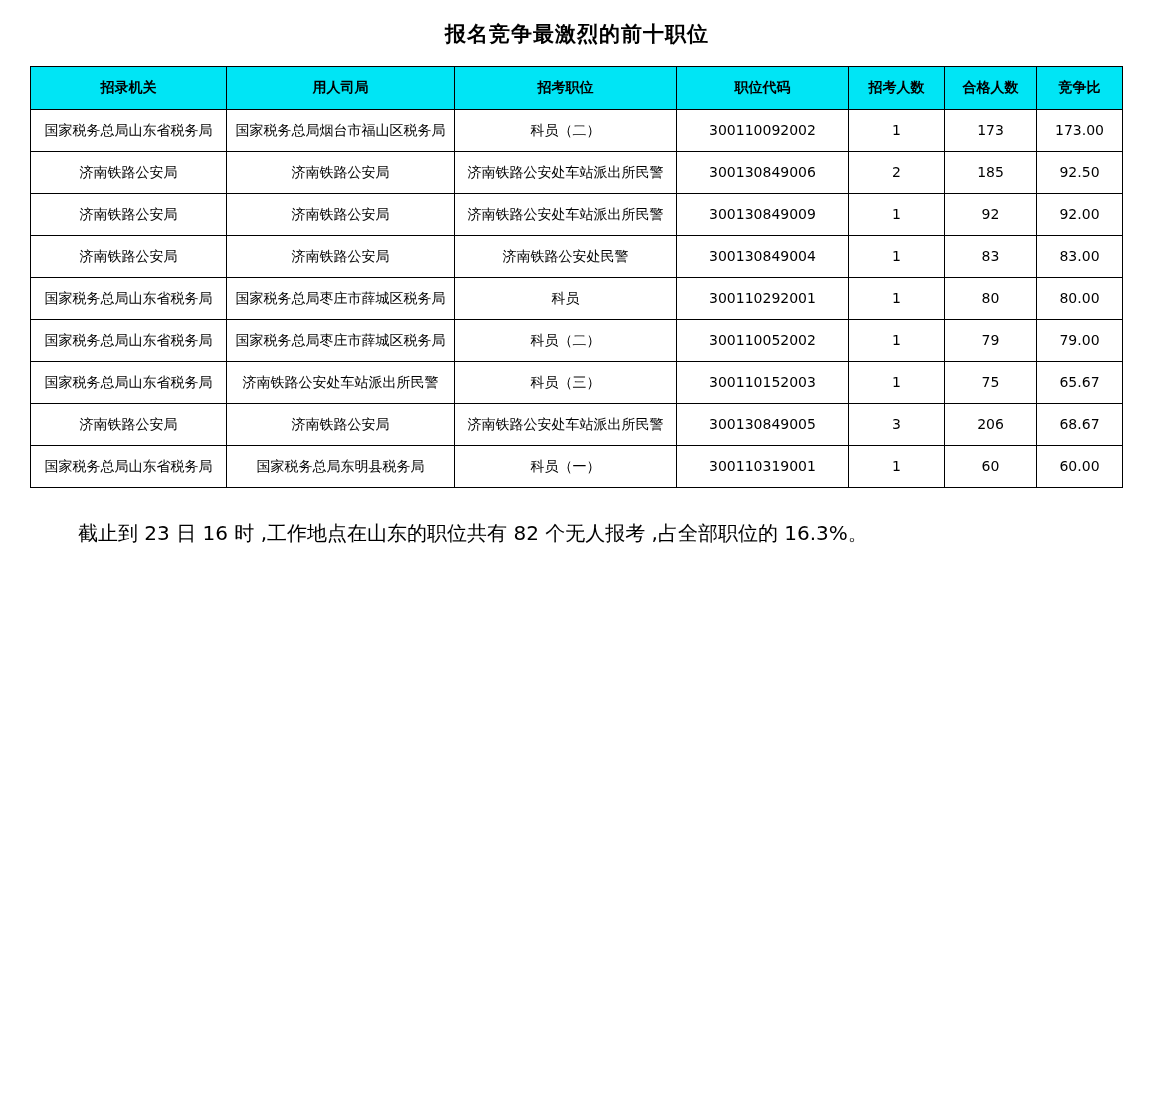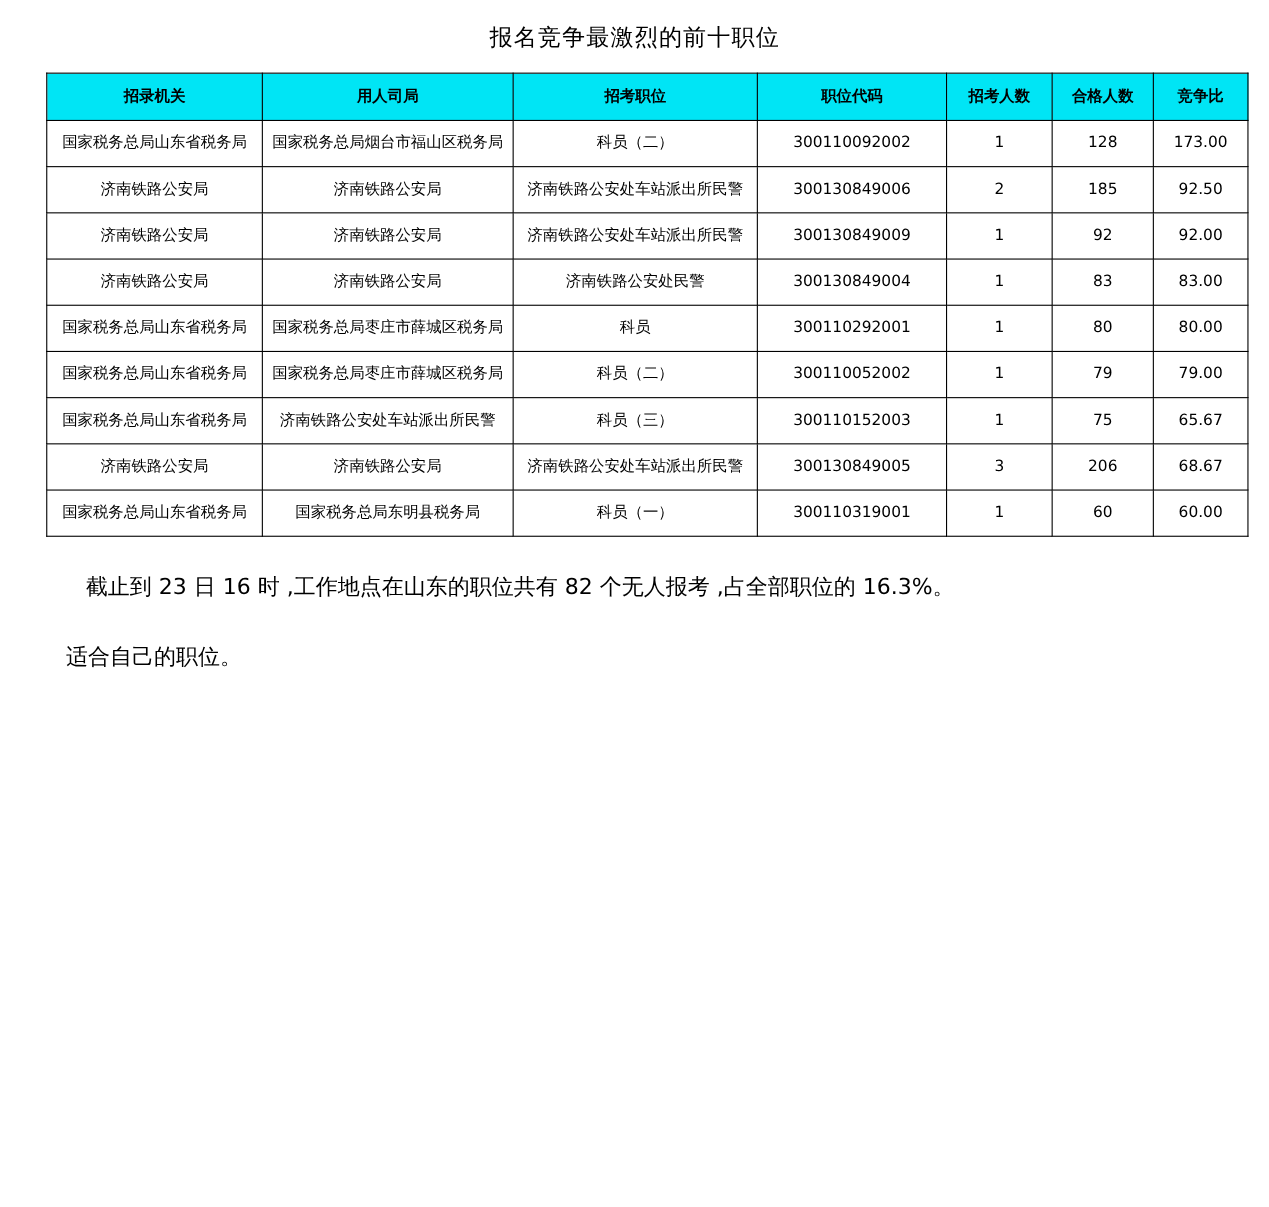--- a/index.html
+++ b/index.html
@@ -16,27 +16,27 @@
   }
   .page {
     width: 1154px;
     box-sizing: border-box;
     padding: 0;
     position: relative;
   }
   .doc-title {
     text-align: center;
     font-size: 21px;
-    font-weight: normal;
+    font-weight: bold;
     letter-spacing: 1px;
     margin: 20px 0 18px 0;
     font-family: "DejaVu Sans", "Liberation Sans", sans-serif;
   }
   .table-wrap {
-    padding: 0 32px 0 42px;
+    padding: 0 32px 0 30px;
     box-sizing: border-box;
   }
   table.rank-table {
     border-collapse: collapse;
     width: 1092px;
     table-layout: fixed;
     border: 1px solid #000000;
   }
   table.rank-table th {
     background: #00e5f5;
@@ -114,21 +114,21 @@
           <th>竞争比</th>
         </tr>
       </thead>
       <tbody>
         <tr>
           <td>国家税务总局山东省税务局</td>
           <td>国家税务总局烟台市福山区税务局</td>
           <td>科员（二）</td>
           <td>300110092002</td>
           <td>1</td>
-          <td>128</td>
+          <td>173</td>
           <td>173.00</td>
         </tr>
         <tr>
           <td>济南铁路公安局</td>
           <td>济南铁路公安局</td>
           <td>济南铁路公安处车站派出所民警</td>
           <td>300130849006</td>
           <td>2</td>
           <td>185</td>
           <td>92.50</td>
@@ -197,15 +197,14 @@
           <td>60.00</td>
         </tr>
       </tbody>
     </table>
   </div>
 
 
   <p class="para indent-1">截止到 23 日 16 时 ,工作地点在山东的职位共有 82 个无人报考 ,占全部职位的 16.3%。</p>
 
 
-  <p class="para">适合自己的职位。</p>
 
 </div>
 
 </body></html>

